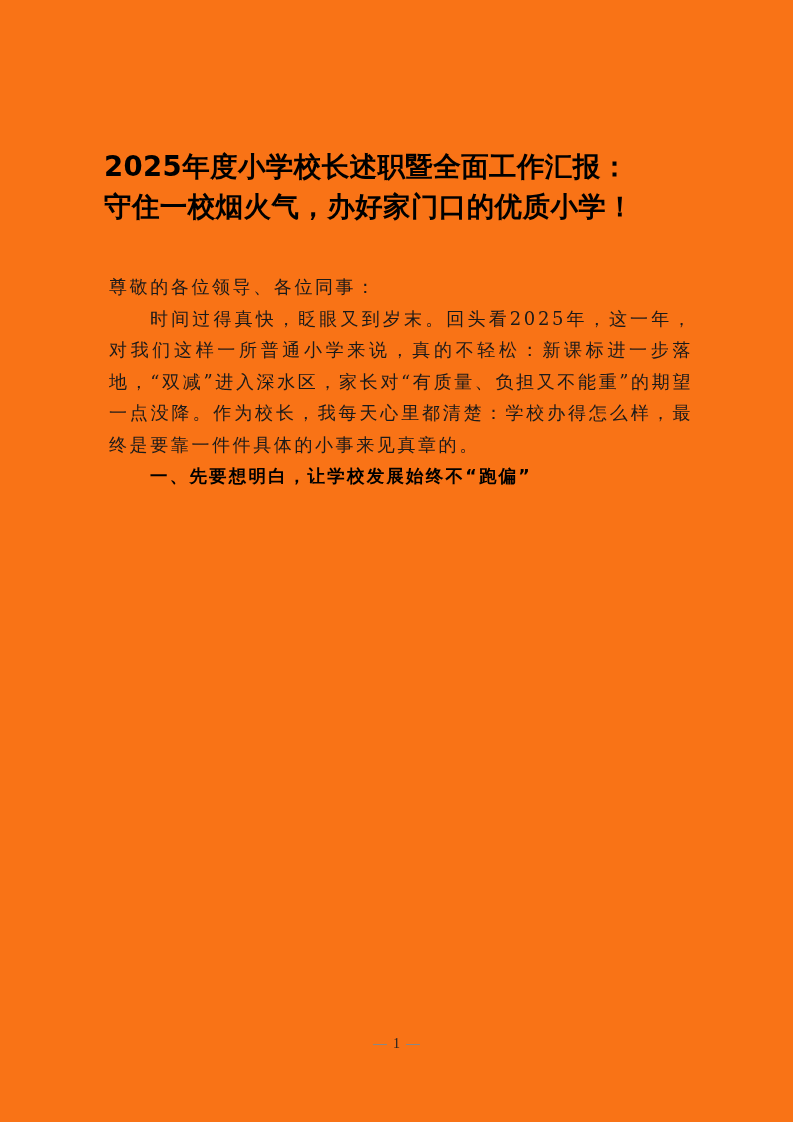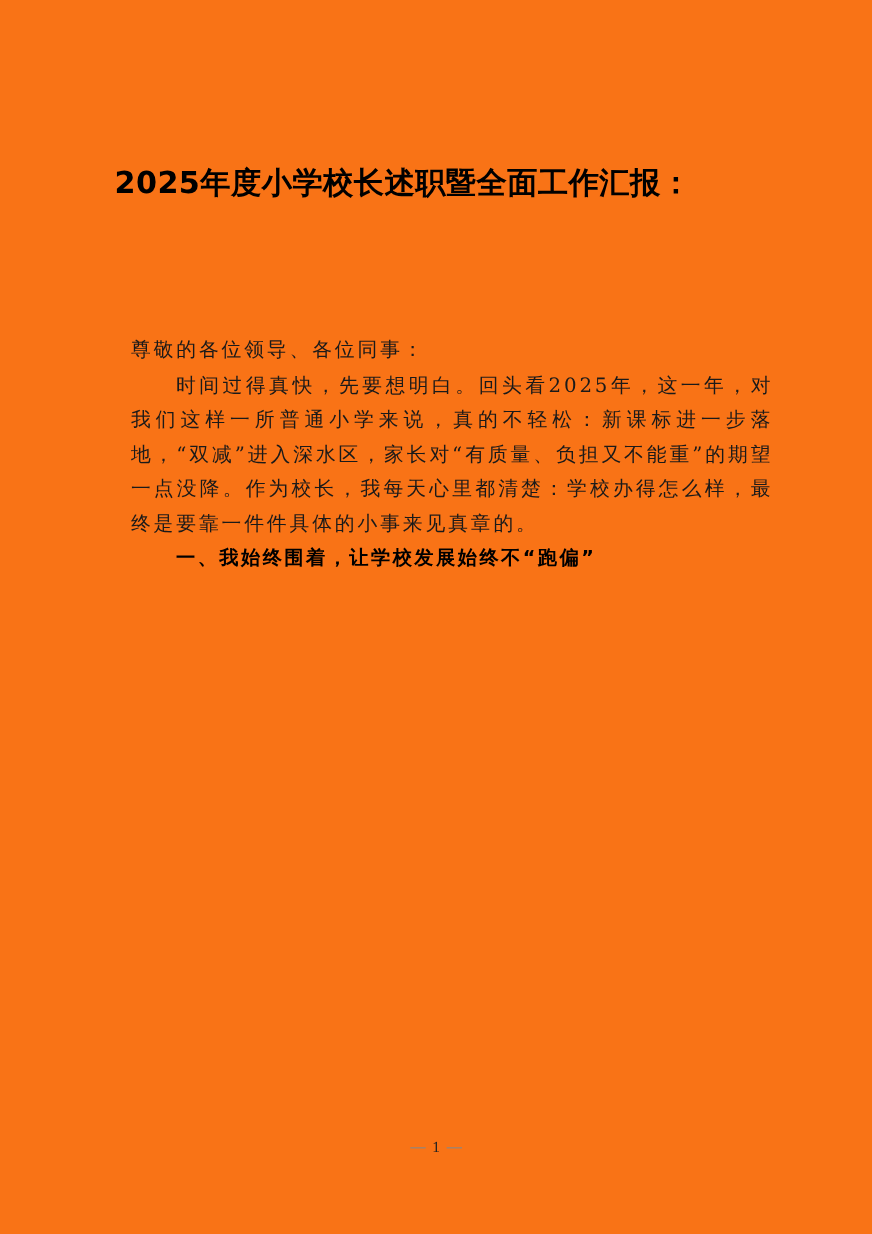--- a/index.html
+++ b/index.html
@@ -35,24 +35,23 @@
       letter-spacing: 0.4px;
       color: #000000;
       margin: 0;
     }
     .title .line {
       display: block;
       white-space: nowrap;
     }
     .body-text {
       position: absolute;
-      left: 119px;
+      left: 109px;
       top: 271px;
       width: 584px;
-      margin-top: 32px;
     }
     .p {
       margin: 0;
       font-size: 18px;
       line-height: 31.6px;
       letter-spacing: 2.6px;
       text-align: justify;
       text-align-last: left;
       color: #1a1a1a;
       font-family: "DejaVu Serif", "Liberation Serif", serif;
@@ -87,25 +86,26 @@
       margin: 0 6px;
     }
   </style>
 </head>
 <body>
 
 <div class="page">
 
   <h1 class="title">
     <span class="line">2025年度小学校长述职暨全面工作汇报：</span>
+    <span class="line">守住一校烟火气，办好家门口的优质小学！</span>
   </h1>
 
   <div class="body-text">
     <p class="p">尊敬的各位领导、各位同事：</p>
-    <p class="p indent">时间过得真快，先要想明白。回头看2025年，这一年，对我们这样一所普通小学来说，真的不轻松：新课标进一步落地，“双减”进入深水区，家长对“有质量、负担又不能重”的期望一点没降。作为校长，我每天心里都清楚：学校办得怎么样，最终是要靠一件件具体的小事来见真章的。</p>
-    <p class="p heading">一、我始终围着，让学校发展始终不“跑偏”</p>
+    <p class="p indent">时间过得真快，眨眼又到岁末。回头看2025年，这一年，对我们这样一所普通小学来说，真的不轻松：新课标进一步落地，“双减”进入深水区，家长对“有质量、负担又不能重”的期望一点没降。作为校长，我每天心里都清楚：学校办得怎么样，最终是要靠一件件具体的小事来见真章的。</p>
+    <p class="p heading">一、先要想明白，让学校发展始终不“跑偏”</p>
   </div>
 
   <div class="page-number">
     <span class="dash"></span><span>1</span><span class="dash"></span>
   </div>
 
 </div>
 
 </body></html>

